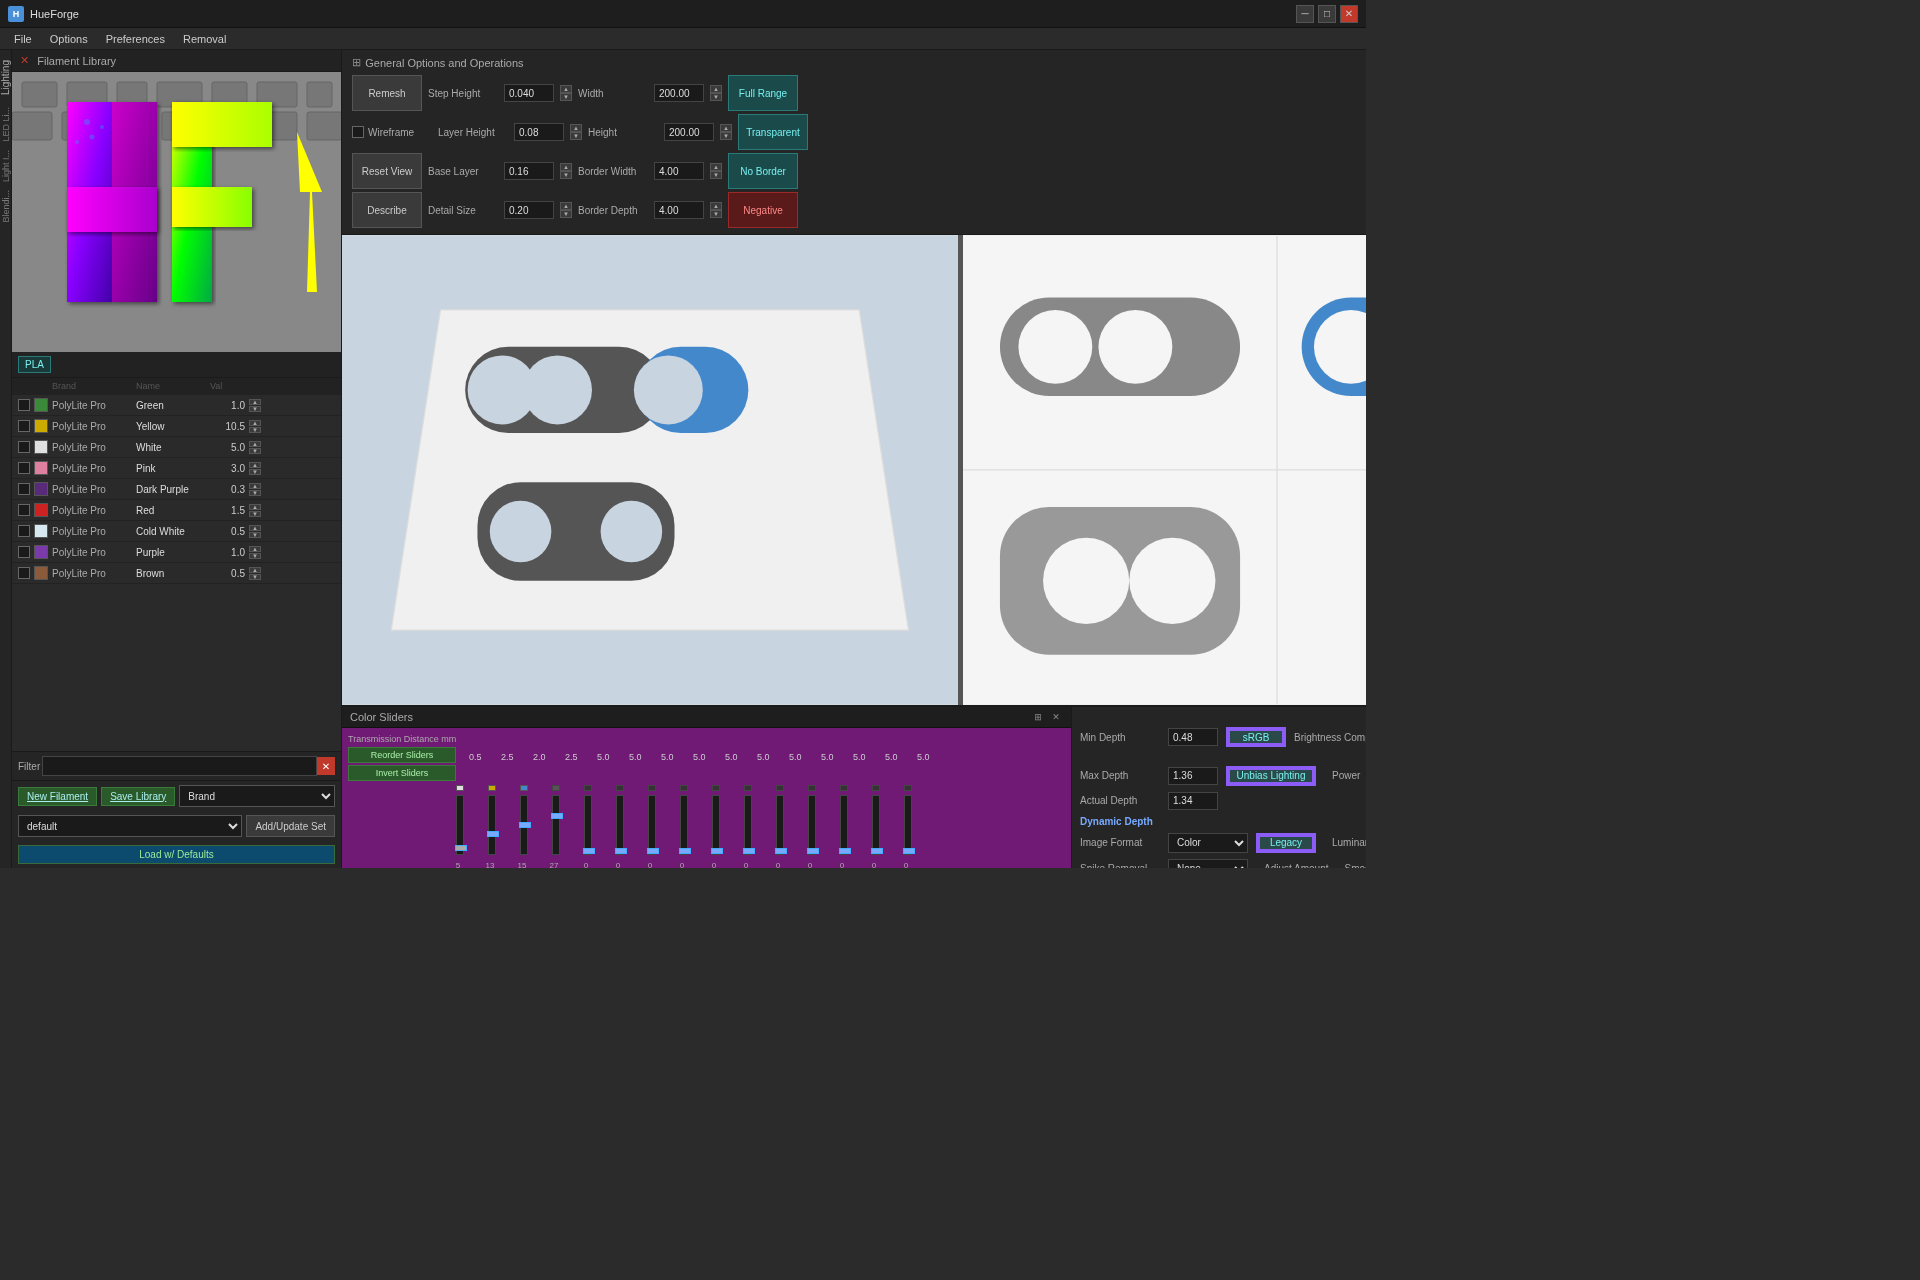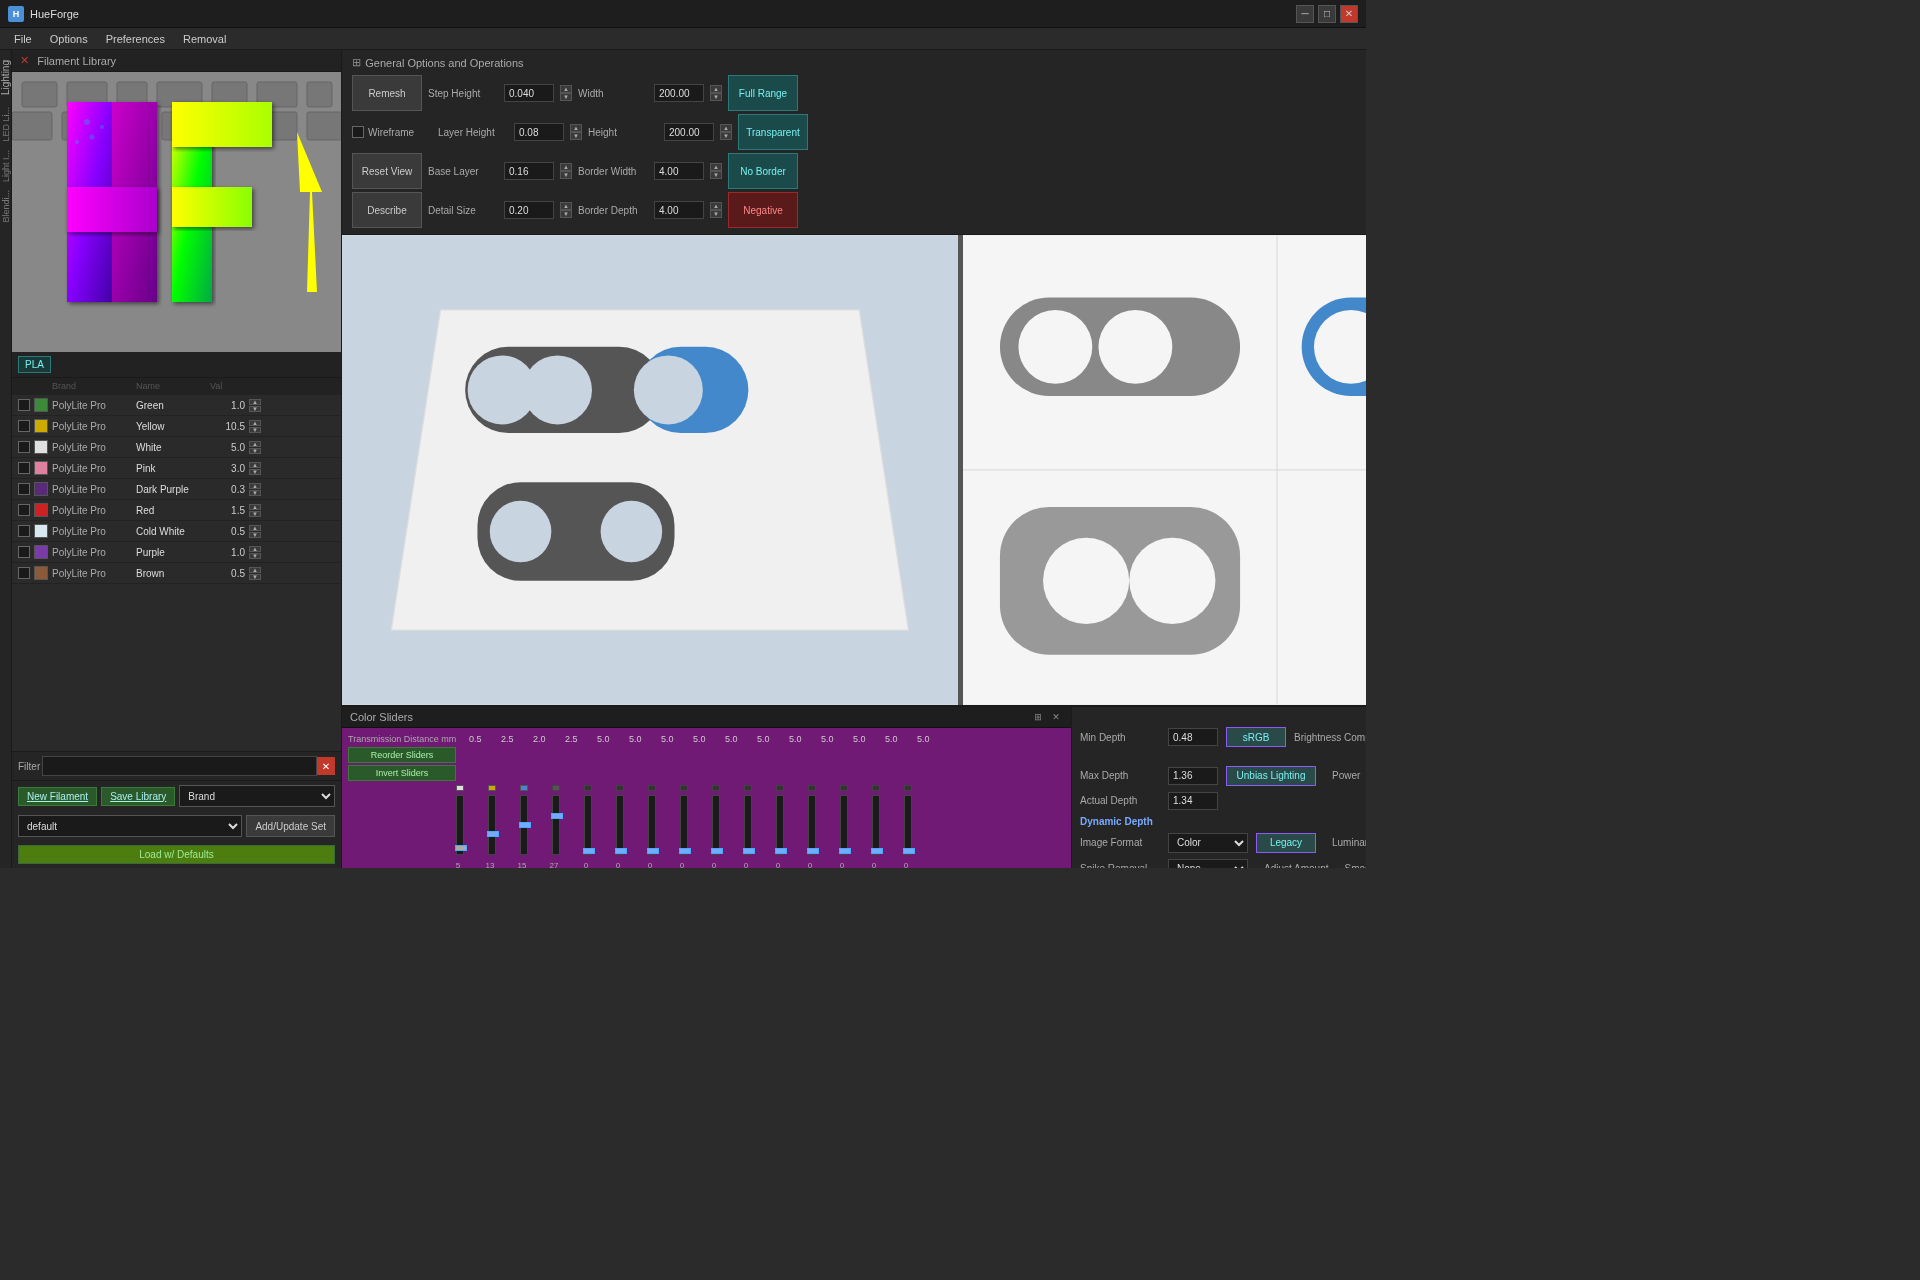--- a/index.html
+++ b/index.html
@@ -244,21 +244,21 @@
     }
     .btn-normal {
       background: #3a3a3a;
       border: 1px solid #555;
       color: #ccc;
       padding: 3px 8px;
       font-size: 10px;
       cursor: pointer;
     }
     .load-btn {
-      background: #4d7c0f;
+      background: #0c4a6e;
       border: 1px solid #3a6a3a;
       color: #9e9;
       padding: 3px 8px;
       font-size: 10px;
       cursor: pointer;
       width: 100%;
     }
 
     
     .center-area {
@@ -381,20 +381,21 @@
       display: flex; align-items: center; justify-content: center;
       font-size: 9px; color: #888; cursor: pointer;
     }
 
     .sliders-content {
       padding: 6px;
       overflow-x: auto;
     }
     .sliders-top-row {
       display: flex;
+      align-items: center;
       gap: 4px;
       margin-bottom: 4px;
     }
     .slider-val { width: 30px; text-align: center; }
 
     .sliders-ctrl-btn {
       background: #2a5a2a;
       border: 1px solid #3a7a3a;
       color: #aea;
       padding: 2px 6px;
@@ -463,21 +464,21 @@
       border: 1px solid #444;
       color: #ddd;
       padding: 0 4px;
       font-size: 10px;
       display: flex; align-items: center;
     }
     .geo-btn {
       min-width: 60px;
       height: 20px;
       background: #2a4a4a;
-      border: 1px solid #8b5cf6;
+      border: 4px solid #8b5cf6;
       color: #7ee;
       font-size: 10px;
       cursor: pointer;
       display: flex; align-items: center; justify-content: center;
     }
     .geo-section-title {
       font-size: 10px;
       color: #7af;
       font-weight: bold;
     }

